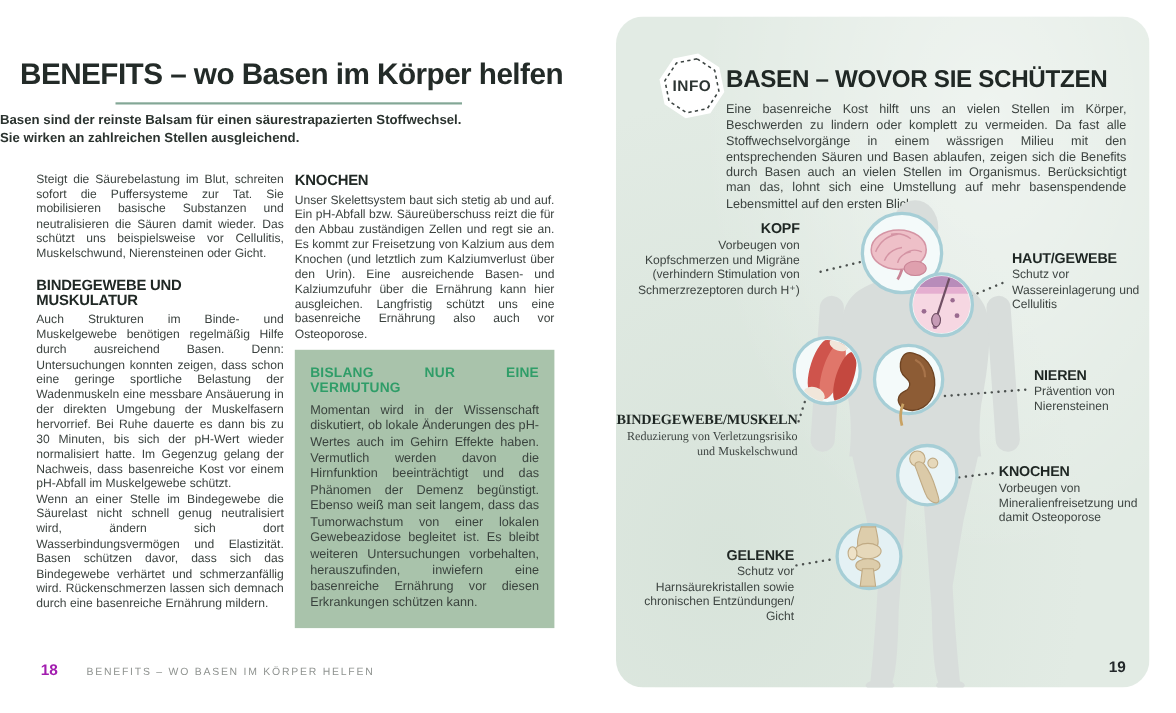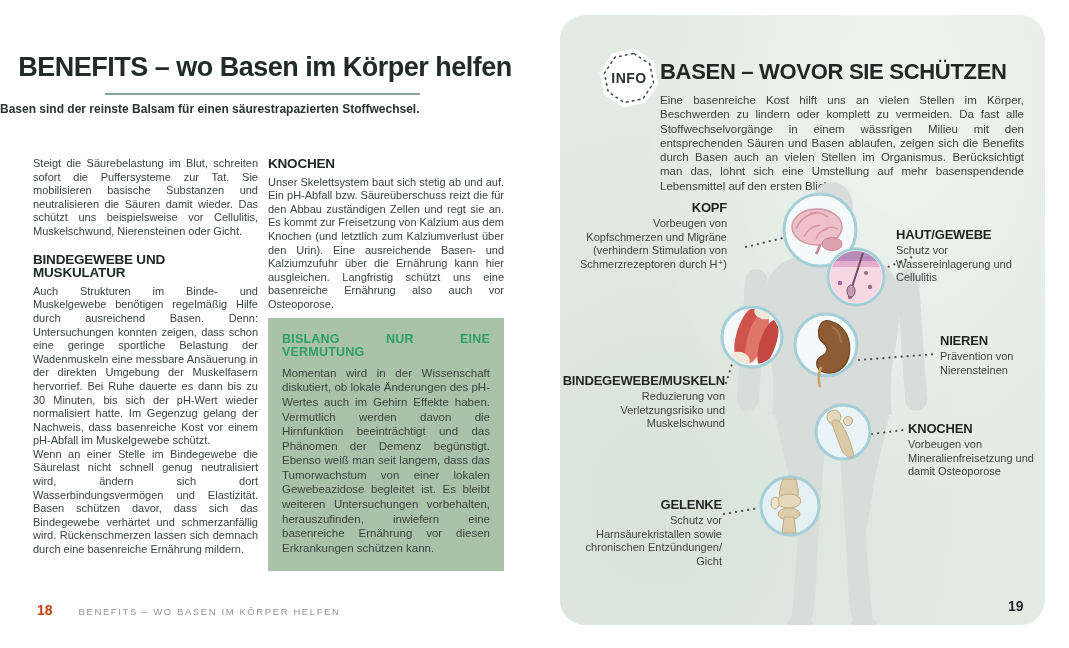--- a/index.html
+++ b/index.html
@@ -20,21 +20,21 @@
   .col-r{left:268px;width:236px;}
   .col p{margin:0 0 0 0;}
   .col p.gap{margin-bottom:13px;}
   .sec-head{font-size:13.5px;font-weight:700;color:#202825;letter-spacing:-0.2px;
             margin:14px 0 5px 0;text-align:left;}
   .sec-head.first{margin-top:0;}
   .hint-box{margin-top:6px;background:#a9c3ab;padding:15px 14px 16px 14px;}
   .hint-box h3{margin:0 0 6px 0;font-size:12.5px;font-weight:700;color:#2f9d68;letter-spacing:0.2px;}
   .hint-box p{margin:0;font-size:11.5px;line-height:14.6px;color:#39423d;text-align:justify;}
   .footer{position:absolute;left:37px;top:601px;white-space:nowrap;}
-  .footer .pnum{font-size:14px;font-weight:700;color:#c2410c;}
+  .footer .pnum{font-size:14px;font-weight:700;color:#a21caf;}
   .footer .runtitle{font-size:9.5px;letter-spacing:1.6px;color:#8f9390;margin-left:26px;}
 
   
   .page-right{position:absolute;left:560px;top:15px;width:485px;height:610px;
               background:#e2ebe4;
               background-image:radial-gradient(ellipse at 70% 15%,rgba(255,255,255,0.45),rgba(255,255,255,0) 55%),
                                radial-gradient(ellipse at 20% 80%,rgba(196,213,200,0.35),rgba(255,255,255,0) 60%);border-radius:25px;}
   .info-badge{position:absolute;left:38px;top:32px;width:62px;height:62px;}
   .info-badge span{position:absolute;left:0;top:0;width:62px;height:62px;display:flex;
                    align-items:center;justify-content:center;font-size:14px;font-weight:700;
@@ -54,20 +54,21 @@
 </head>
 <body>
 
 <div class="spread">
 
   <div class="page-left">
     <div class="title">BENEFITS – wo Basen im Körper helfen</div>
     <div class="title-rule"></div>
     <div class="subtitle">
       <div>Basen sind der reinste Balsam für einen säurestrapazierten Stoffwechsel.</div>
+      <div>Sie wirken an zahlreichen Stellen ausgleichend.</div>
     </div>
 
     <div class="col col-l">
       <p class="gap">Steigt die Säurebelastung im Blut, schreiten sofort die Puffersysteme zur Tat. Sie mobilisieren basische Substanzen und neutralisieren die Säuren damit wieder. Das schützt uns beispielsweise vor Cellulitis, Muskelschwund, Nierensteinen oder Gicht.</p>
       <h2 class="sec-head">BINDEGEWEBE UND MUSKULATUR</h2>
       <p>Auch Strukturen im Binde- und Muskelgewebe benötigen regelmäßig Hilfe durch ausreichend Basen. Denn: Untersuchungen konnten zeigen, dass schon eine geringe sportliche Belastung der Wadenmuskeln eine messbare Ansäuerung in der direkten Umgebung der Muskelfasern hervorrief. Bei Ruhe dauerte es dann bis zu 30 Minuten, bis sich der pH-Wert wieder normalisiert hatte. Im Gegenzug gelang der Nachweis, dass basenreiche Kost vor einem pH-Abfall im Muskelgewebe schützt.</p>
       <p>Wenn an einer Stelle im Bindegewebe die Säurelast nicht schnell genug neutralisiert wird, ändern sich dort Wasserbindungsvermögen und Elastizität. Basen schützen davor, dass sich das Bindegewebe verhärtet und schmerzanfällig wird. Rückenschmerzen lassen sich demnach durch eine basenreiche Ernährung mildern.</p>
     </div>
 
     <div class="col col-r">
@@ -186,31 +187,31 @@
     </div>
 
     <div class="r-title">BASEN – WOVOR SIE SCHÜTZEN</div>
     <div class="r-intro">Eine basenreiche Kost hilft uns an vielen Stellen im Körper, Beschwerden zu lindern oder komplett zu vermeiden. Da fast alle Stoffwechselvorgänge in einem wässrigen Milieu mit den entsprechenden Säuren und Basen ablaufen, zeigen sich die Benefits durch Basen auch an vielen Stellen im Organismus. Berücksichtigt man das, lohnt sich eine Umstellung auf mehr basenspendende Lebensmittel auf den ersten Blick.</div>
 
     <div class="callout ta-r" style="right:318px;top:185px;width:150px;">
       <h4>KOPF</h4>
       <p>Vorbeugen von Kopfschmerzen und Migräne (verhindern Stimulation von Schmerzrezeptoren durch H⁺)</p>
     </div>
 
-    <div class="callout ta-l" style="left:336px;top:212px;width:124px;">
+    <div class="callout ta-l" style="left:360px;top:212px;width:124px;">
       <h4>HAUT/GEWEBE</h4>
       <p>Schutz vor Wassereinlagerung und Cellulitis</p>
     </div>
 
     <div class="callout ta-l" style="left:380px;top:318px;width:100px;">
       <h4>NIEREN</h4>
       <p>Prävention von Nierensteinen</p>
     </div>
 
-    <div class="callout ta-r" style="right:320px;top:358px;width:165px;">
+    <div class="callout ta-r" style="right:320px;top:358px;width:165px;font-family:Liberation Serif, serif;">
       <h4>BINDEGEWEBE/MUSKELN</h4>
       <p>Reduzierung von Verletzungsrisiko und Muskelschwund</p>
     </div>
 
     <div class="callout ta-l" style="left:348px;top:406px;width:126px;">
       <h4>KNOCHEN</h4>
       <p>Vorbeugen von Mineralienfreisetzung und damit Osteoporose</p>
     </div>
 
     <div class="callout ta-r" style="right:323px;top:482px;width:140px;">

